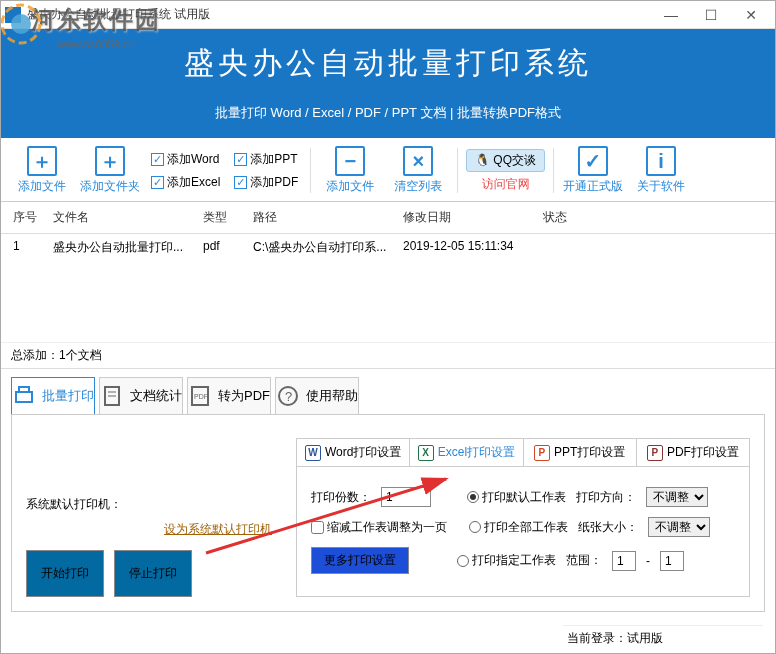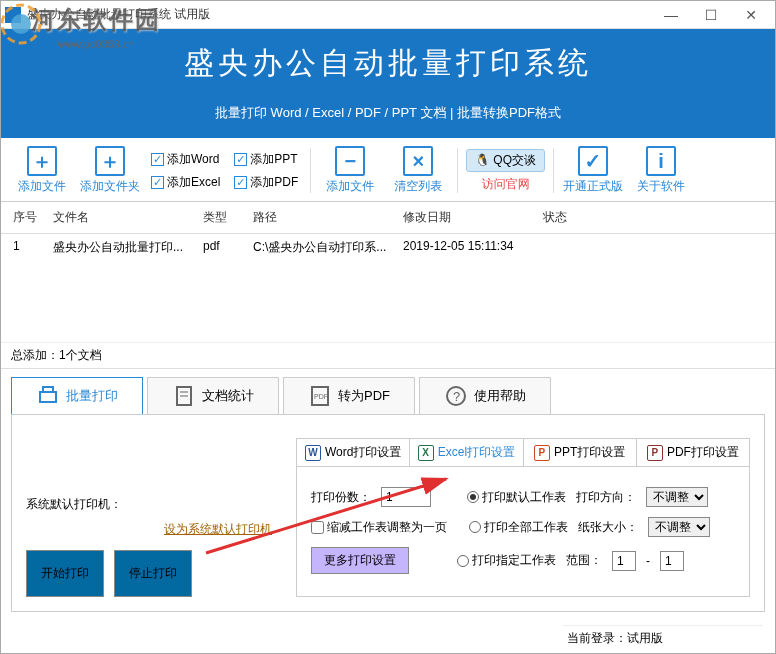--- a/index.html
+++ b/index.html
@@ -32,21 +32,21 @@
 
 .table-area { height: 140px; font-size: 12px; }
 .thead { display: flex; padding: 4px 8px; border-bottom: 1px solid #ddd; color: #333; }
 .thead > div, .trow > div { padding: 3px 4px; }
 .c-idx { width: 40px; } .c-name { width: 150px; } .c-type { width: 50px; } .c-path { width: 150px; } .c-date { width: 140px; } .c-status { flex: 1; }
 .trow { display: flex; padding: 2px 8px; }
 
 .summary { padding: 4px 10px; font-size: 12px; border-bottom: 1px solid #ddd; border-top: 1px solid #eee; }
 
 .tabs { display: flex; padding: 8px 10px 0 10px; gap: 4px; }
-.tab { display: flex; align-items: center; gap: 6px; padding: 6px 24px; border: 1px solid #ccc; border-bottom: none; background: #f8f8f8; font-size: 13px; cursor: pointer; }
+.tab { display: flex; align-items: center; gap: 6px; padding: 6px 0; border: 1px solid #ccc; border-bottom: none; background: #f8f8f8; font-size: 13px; cursor: pointer; }
 .tab.active { border-color: #2a88d8; color: #2a88d8; background: #fff; }
 .tab .ticon { width: 24px; height: 24px; display: flex; align-items: center; justify-content: center; }
 
 .content { margin: 0 10px; border: 1px solid #ccc; padding: 14px; display: flex; gap: 20px; height: 198px; align-items: flex-end; }
 .left { width: 250px; font-size: 12px; }
 .left .lbl { margin-bottom: 8px; }
 .left select { width: 220px; padding: 3px; font-size: 12px; border: 1px solid #888; background: #fff; }
 .left .linkrow { text-align: right; margin: 8px 4px 12px 0; }
 .left .linkrow a { color: #a16207; font-size: 12px; }
 .left .btnrow { display: flex; gap: 10px; }
@@ -63,21 +63,21 @@
 .ic-ppt { border-color: #d24726; color: #d24726; }
 .ic-pdf { border-color: #8b3333; color: #8b3333; }
 
 .subcontent { padding: 12px 14px; font-size: 12px; }
 .subrow { display: flex; align-items: center; gap: 10px; margin-bottom: 10px; margin-top: 8px; }
 .subrow label { display: flex; align-items: center; gap: 3px; }
 .subrow input[type=text], .subrow input[type=number] { border: 1px solid #888; padding: 2px 4px; font-size: 12px; }
 .subrow select { border: 1px solid #888; padding: 1px 2px; font-size: 12px; }
 .radio { width: 12px; height: 12px; border: 1px solid #666; border-radius: 50%; display: inline-flex; align-items: center; justify-content: center; }
 .radio.on::after { content: ""; width: 6px; height: 6px; background: #333; border-radius: 50%; }
-.morebtn { padding: 4px 12px; border: 1px solid #888; background: #c4b5fd; font-size: 12px; cursor: pointer; }
+.morebtn { padding: 4px 12px; border: 1px solid #888; background: #1d4ed8; font-size: 12px; cursor: pointer; }
 
 .statusbar { position: absolute; bottom: 2px; right: 12px; font-size: 12px; padding: 4px; border-top: 1px solid #eee; width: 200px; text-align: left; }
 
 .arrow { position: absolute; left: 200px; top: 472px; pointer-events: none; z-index: 5; }
 </style>
 </head>
 <body>
 
 <div class="watermark">
   <svg width="45" height="45" style="position:absolute;left:-2px;top:-2px">

